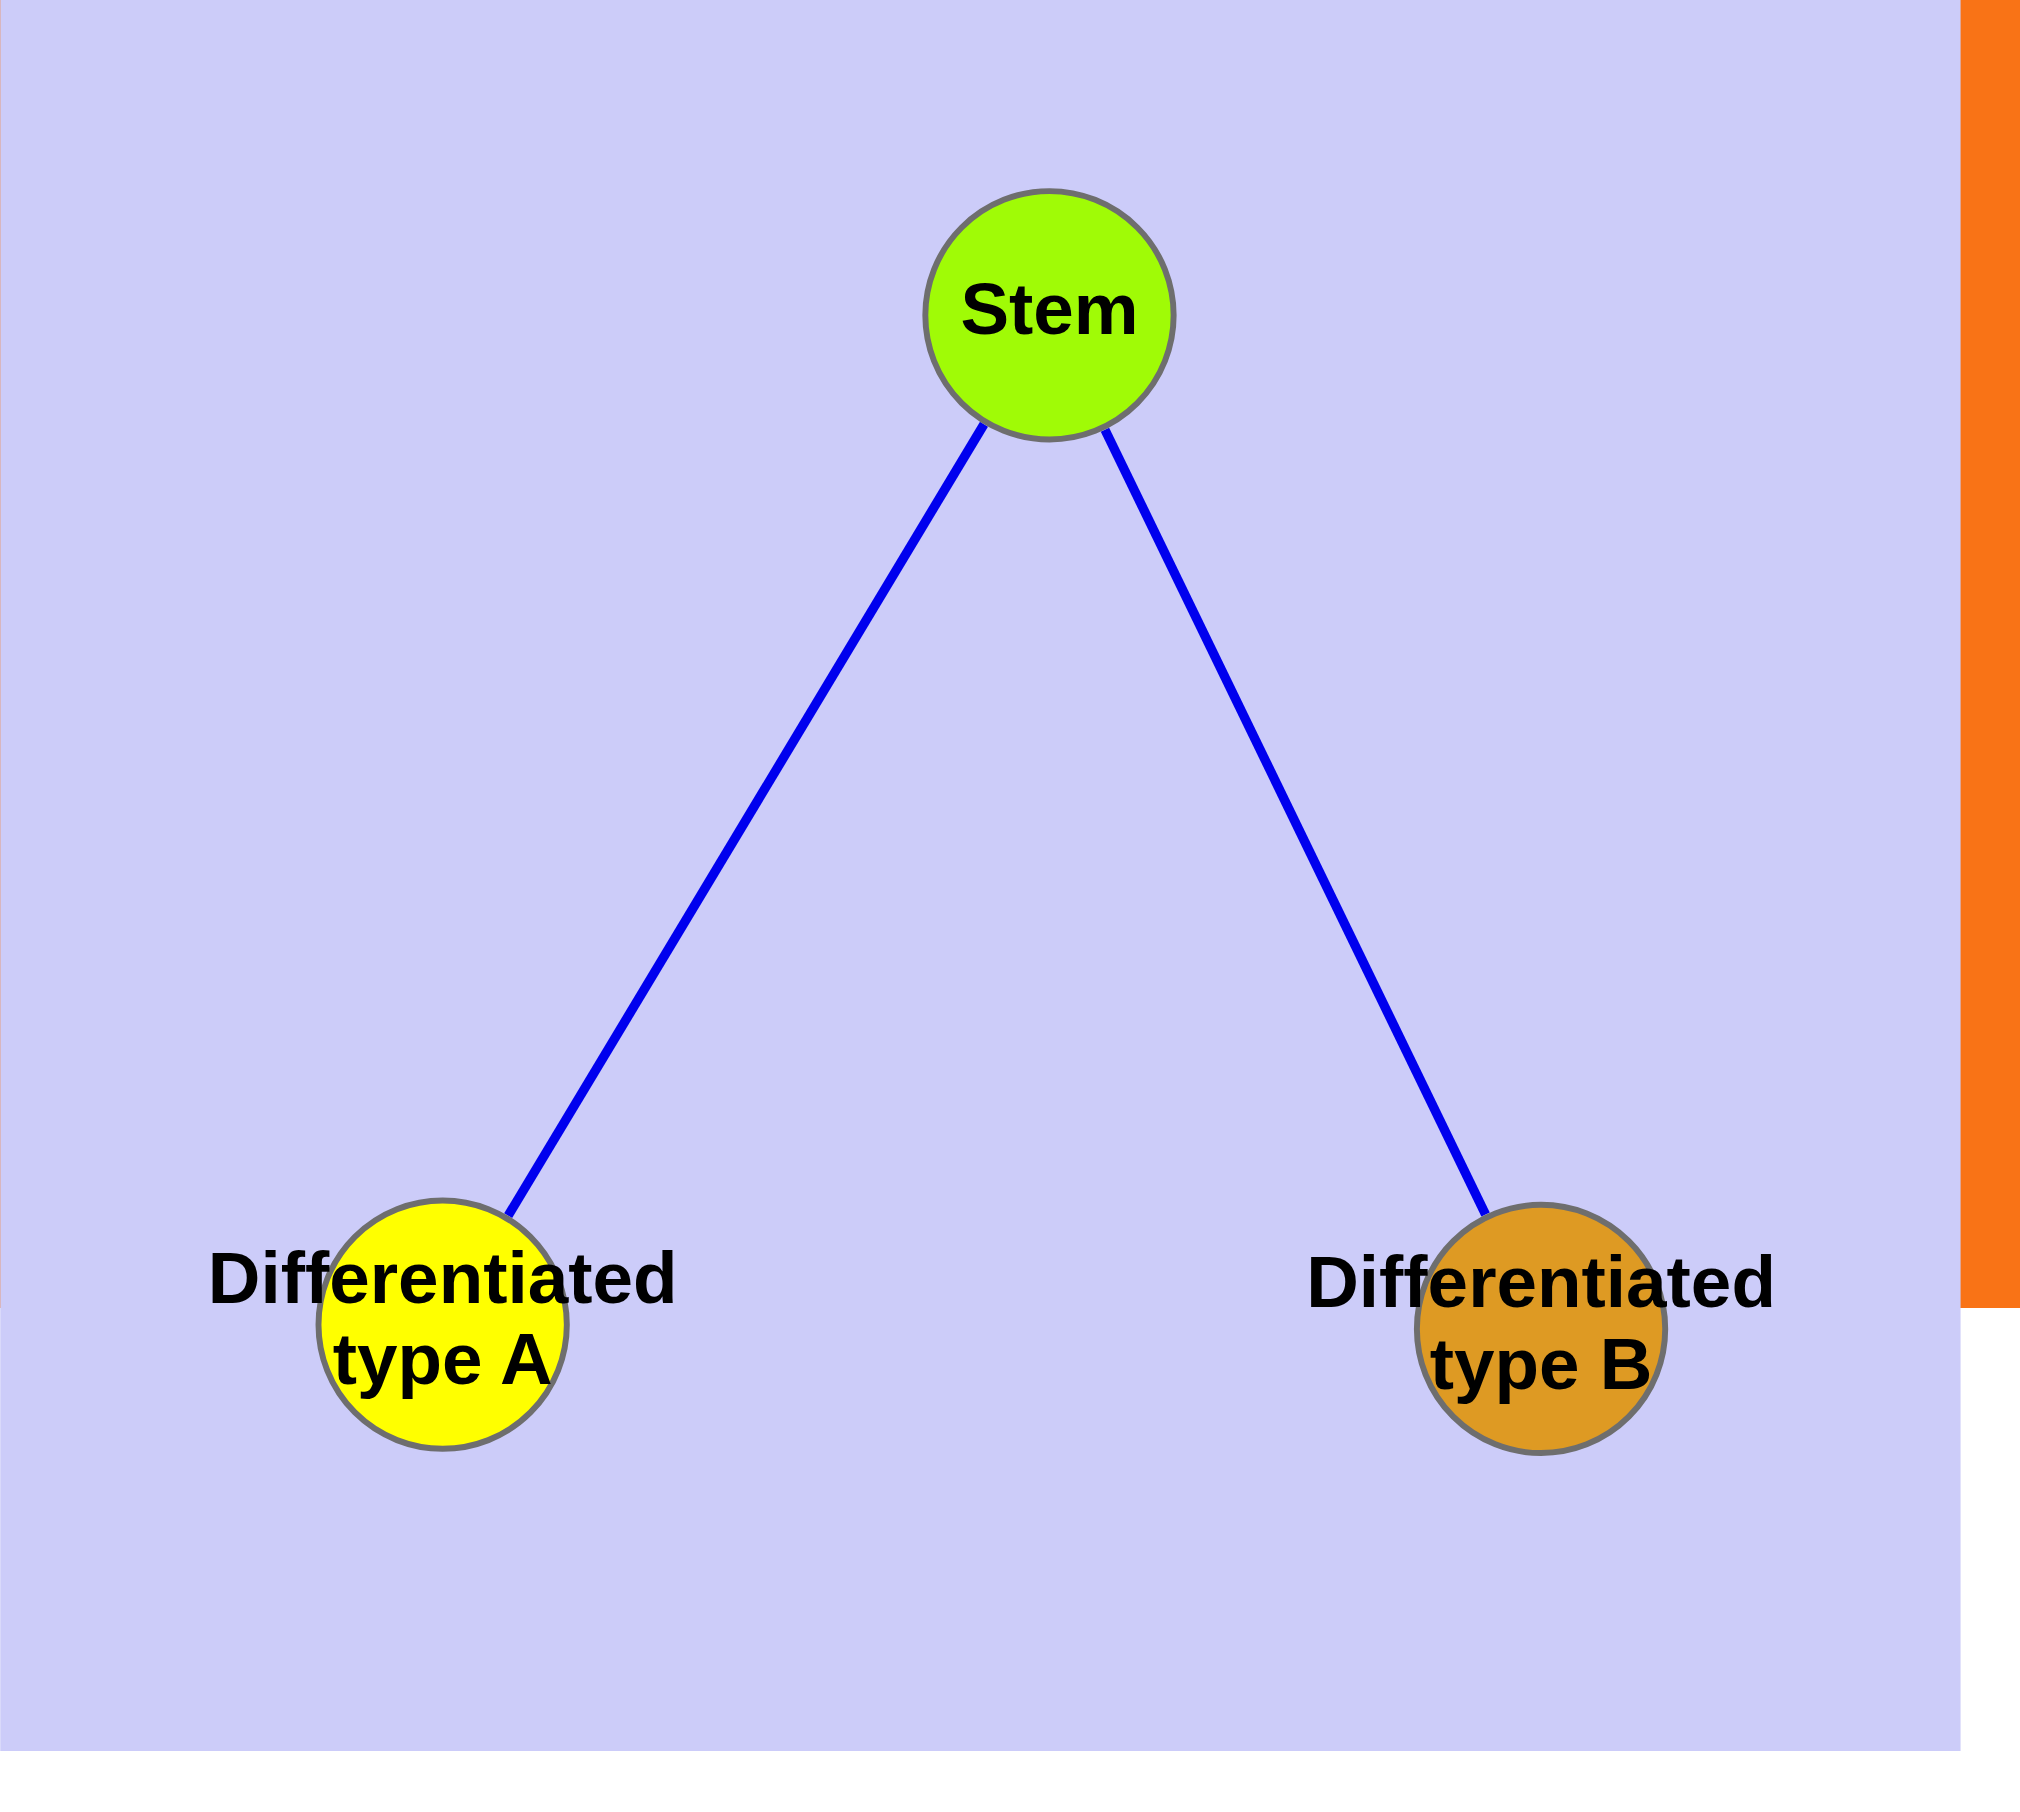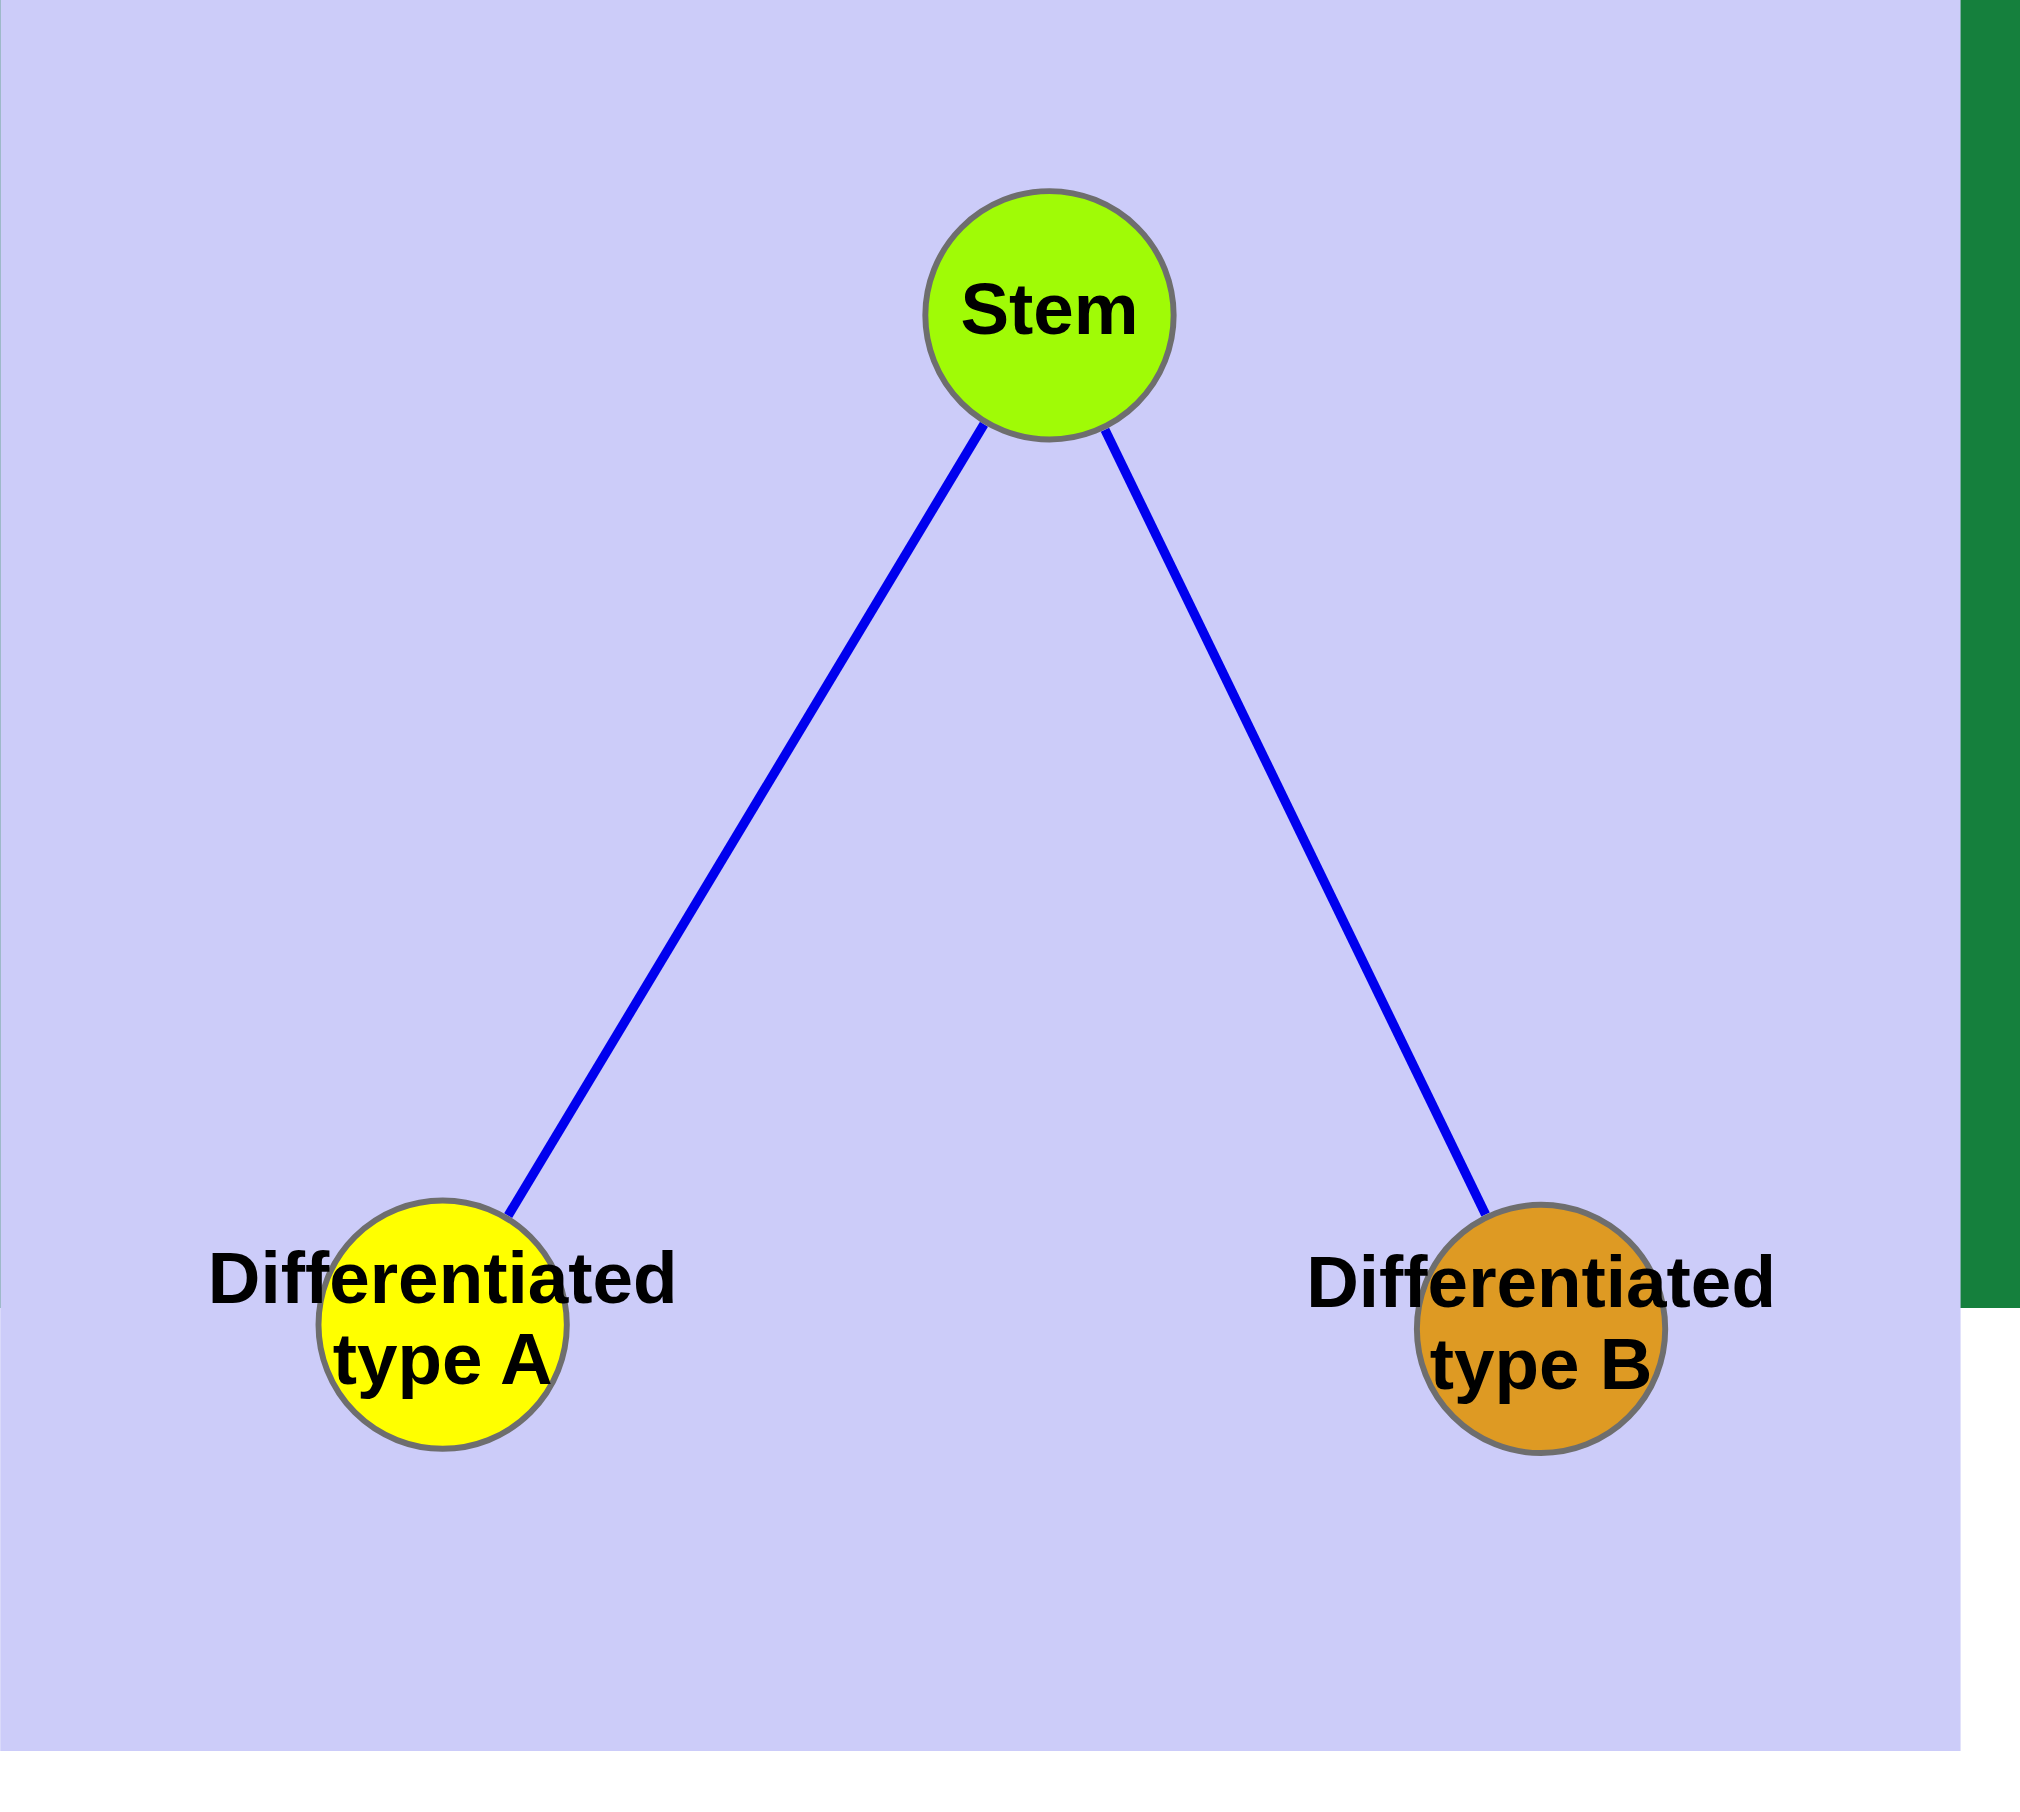--- a/index.html
+++ b/index.html
@@ -11,21 +11,21 @@
   body {
     width: 2021px;
     height: 1812px;
     font-family: "Liberation Sans", sans-serif;
     overflow: hidden;
   }
   #graph-canvas {
     position: relative;
     width: 2021px;
     height: 1308px;
-    background: #15803d;
+    background: #f97316;
   }
   #graph-svg {
     position: absolute;
     top: 0;
     left: 0;
     width: 2021px;
     height: 1812px;
     display: block;
   }
   .node-label {

